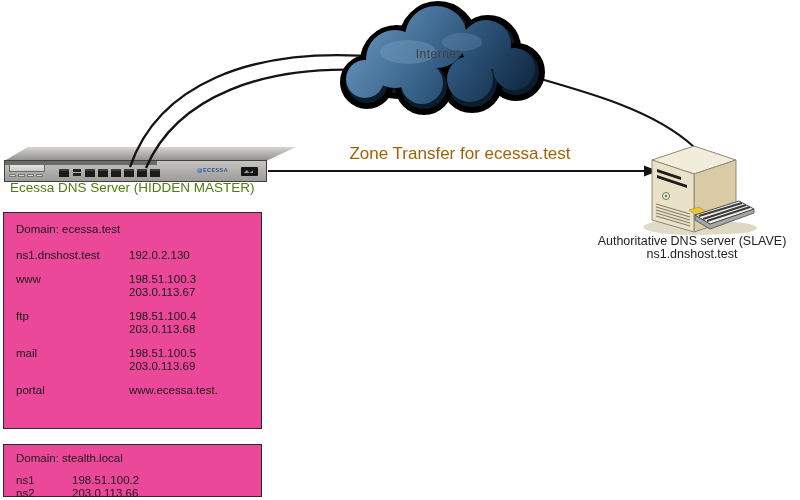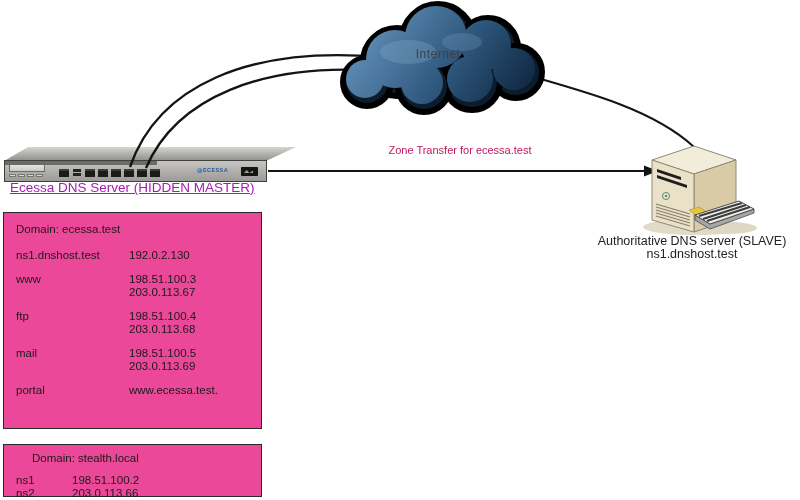--- a/index.html
+++ b/index.html
@@ -39,35 +39,35 @@
   }
   .logo .swoosh { width:5px; height:5px; border-radius:50%;
     background:radial-gradient(circle at 35% 35%, #7fa7d8, #2a5a9c); }
   .badge { position:absolute; left:236px; top:6px; width:17px; height:9px;
     background:#151515; border-radius:1px; }
   .badge i { position:absolute; left:3px; top:3px; width:9px; height:3px; background:#9a9a9a;
     clip-path:polygon(0 100%, 30% 0, 60% 100%, 100% 20%, 100% 100%); }
 
   
   .lbl { white-space:nowrap; }
-  .master-lbl { left:10px; top:180px; font-size:13.5px; color:#a21caf;text-decoration:underline; }
-  .zone-lbl   { left:340px; top:144px; width:240px; text-align:center; font-size:11px; color:#be185d; }
+  .master-lbl { left:10px; top:180px; font-size:13.5px; color:#4d7c0f; }
+  .zone-lbl   { left:340px; top:144px; width:240px; text-align:center; font-size:17px; color:#a16207; }
   .slave-lbl  { left:582px; top:235px; width:220px; text-align:center; font-size:12.5px; line-height:13px; color:#222; }
   .inet-lbl   { left:393px; top:47px; width:90px; text-align:center; font-size:12px;
                 color:#404040; letter-spacing:0.5px; }
 
   
   .recbox {
     left:3px; width:259px; background:#ec4899; border:1.5px solid #2a2a2a;
     font-size:11.5px; line-height:13px; padding:10px 6px 0 12px;
   }
   .box1 { top:212px; height:217px; }
   .box2 { top:444px; height:53px; padding-top:7px; }
   .boxtitle { margin-bottom:13px; }
-  .box2 .boxtitle { margin-bottom:9px;margin-left:16px; }
+  .box2 .boxtitle { margin-bottom:9px; }
   .trow { display:flex; margin-bottom:11px; }
   .box2 .trow { margin-bottom:0; }
   .tname  { width:113px; flex:none; }
   .tname2 { width:56px;  flex:none; }
   .tvals span { display:block; }
 
   svg { display:block; }
   .overlay { pointer-events:none; }
 </style>
 </head>

